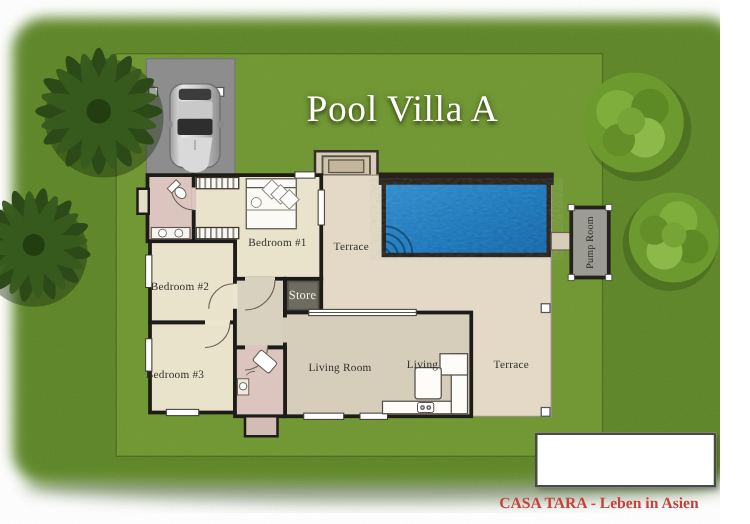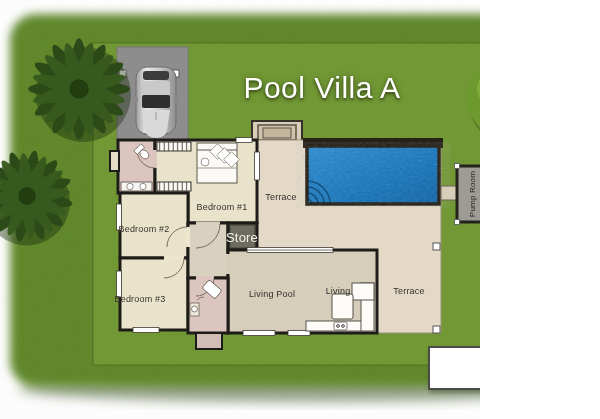--- a/index.html
+++ b/index.html
@@ -1,26 +1,26 @@
 <!DOCTYPE html>
 <html><head>
 <meta charset="utf-8">
 <style>
   html,body{margin:0;padding:0;background:#ffffff;}
   #stage{
-    position:relative;width:480px;height:419px;overflow:hidden;
-    background:#ffffff;font-family:Liberation Sans, sans-serif;
+    position:relative;width:576px;height:419px;overflow:hidden;
+    background:#ffffff;font-family:Liberation Serif, serif;
   }
   #scene{position:absolute;left:0;top:0;}
   .lbl{
     position:absolute;transform:translate(-50%,-50%);
     font-size:9px;color:#33312c;white-space:nowrap;letter-spacing:.2px;
     text-align:center;pointer-events:none;
   }
-  .lbl.white{color:#f2f0ea;font-size:13px;}
+  .lbl.white{color:#f2f0ea;font-size:10px;}
   .lbl.vertical{transform:translate(-50%,-50%) rotate(-90deg);font-size:8px;color:#26251f;}
   #title{
     position:absolute;left:322px;top:88px;transform:translate(-50%,-50%);
     font-size:30px;color:#ffffff;letter-spacing:.5px;white-space:nowrap;
     text-shadow:0 2px 3px rgba(30,35,10,.65),0 0 6px rgba(30,35,10,.35);
   }
   #branding{
     position:absolute;right:17px;top:395px;
     font-size:12.5px;font-weight:bold;color:#c4423c;white-space:nowrap;
   }
@@ -233,25 +233,26 @@
   </g>
 
   <use href="#palm" transform="translate(79,89) scale(1.08)"></use>
   <use href="#palm" transform="translate(27,196) scale(0.98) rotate(40)"></use>
   <use href="#bush" transform="translate(507,98)"></use>
   <use href="#bush" transform="translate(539,190) scale(0.9) rotate(70)"></use>
 </svg>
 
 <div id="title">Pool Villa A</div>
 
-<div class="lbl" style="left:222px;top:207px">Bedroom #1</div>
+<div class="lbl" style="left:222px;top:194px">Bedroom #1</div>
 <div class="lbl" style="left:144px;top:229px">Bedroom #2</div>
 <div class="lbl" style="left:140px;top:299px">Bedroom #3</div>
-<div class="lbl" style="left:272px;top:294px">Living Pool</div>
+<div class="lbl" style="left:272px;top:294px">Living Room</div>
 <div class="lbl" style="left:338px;top:291px">Living</div>
 <div class="lbl" style="left:281px;top:197px">Terrace</div>
 <div class="lbl" style="left:409px;top:291px">Terrace</div>
 <div class="lbl white" style="left:242px;top:237px">Store</div>
 <div class="lbl vertical" style="left:472px;top:194px">Pump Room</div>
 
 <div id="legend-box"></div>
+<div id="branding">CASA TARA - Leben in Asien</div>
 
 </div>
 
 </body></html>

